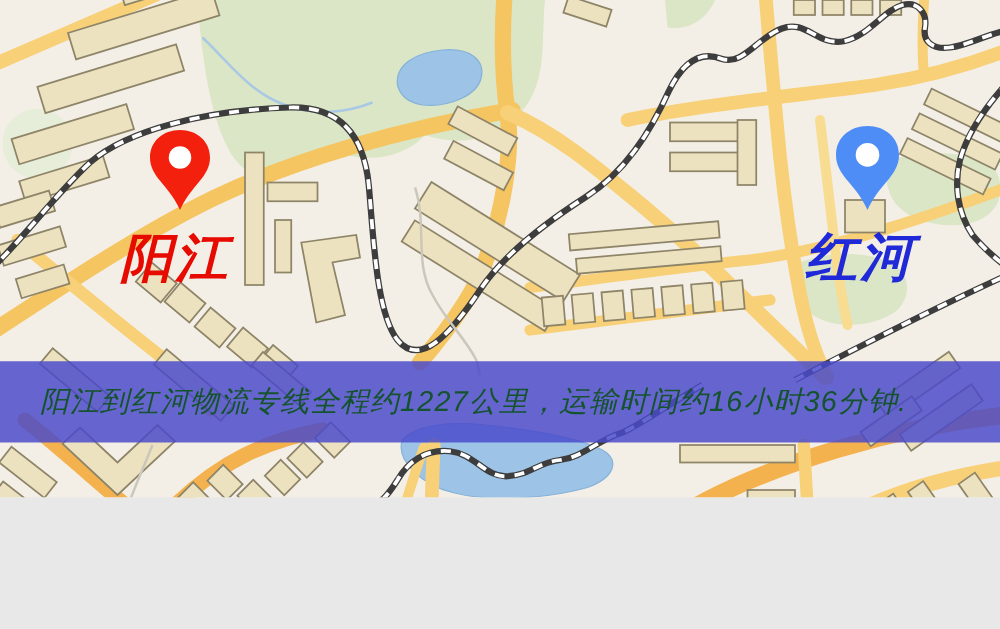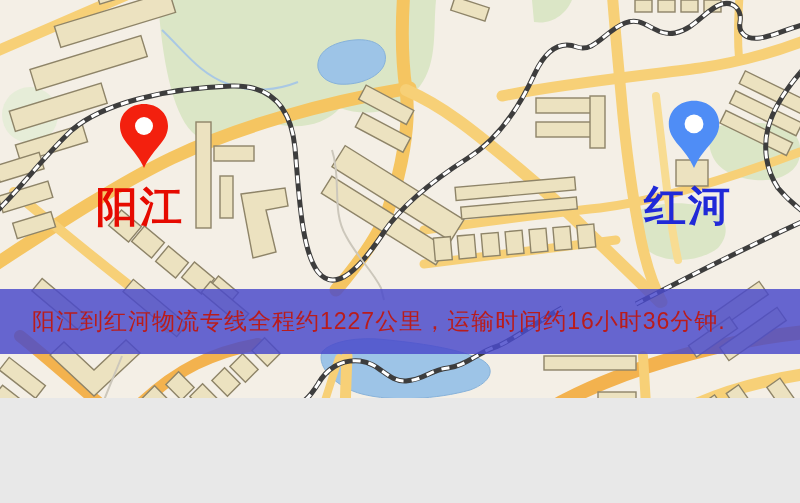--- a/index.html
+++ b/index.html
@@ -1,18 +1,18 @@
 <!DOCTYPE html>
 <html><head>
 <meta charset="utf-8">
 <style>
   html,body{margin:0;padding:0;background:#e8e8e8;}
   .stage{
     position:relative;width:800px;height:398px;overflow:hidden;
-    font-family:"Liberation Sans",sans-serif;background:#f4efe6;
+    font-family:"Liberation Sans",sans-serif;background:#f4efe6;font-style:italic;
   }
   .stage svg{position:absolute;left:0;top:0;display:block;}
   .bld{fill:#ece2c0;stroke:#8e8468;stroke-width:1.4;}
   .road{fill:none;stroke:#f7d077;stroke-linecap:round;stroke-linejoin:round;}
   .road-major{fill:none;stroke:#f3b24e;stroke-linecap:round;stroke-linejoin:round;}
   .road-mid{fill:none;stroke:#f5c561;stroke-linecap:round;stroke-linejoin:round;}
   .road-pale{fill:none;stroke:#f8dc92;stroke-linecap:round;stroke-linejoin:round;}
   .rail-base{fill:none;stroke:#3d3d3d;stroke-width:5;}
   .rail-dash{fill:none;stroke:#ffffff;stroke-width:3;stroke-dasharray:8 8;}
   .park{fill:#dbe6c6;stroke:none;}
@@ -25,21 +25,21 @@
     font-weight:700;font-size:42px;letter-spacing:2px;
     paint-order:stroke;
   }
   .banner{
     position:absolute;left:0;top:289px;width:800px;height:65px;
     background:rgba(74,74,202,0.84);
     display:flex;align-items:center;
     z-index:5;
   }
   .banner-text{
-    color:#b91c1c;font-size:23px;letter-spacing:1px;
+    color:#14532d;font-size:23px;letter-spacing:1px;
     padding-left:32px;white-space:nowrap;
     font-family:"Liberation Sans",sans-serif;
   }
 </style>
 </head>
 <body>
 
 <div class="stage">
   <svg width="800" height="503" viewBox="0 0 800 503">
 

